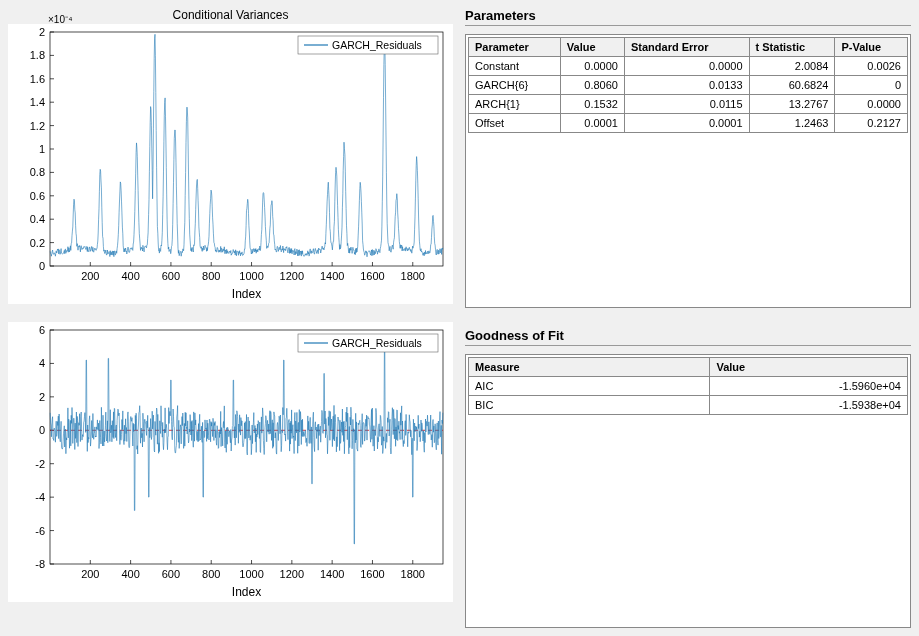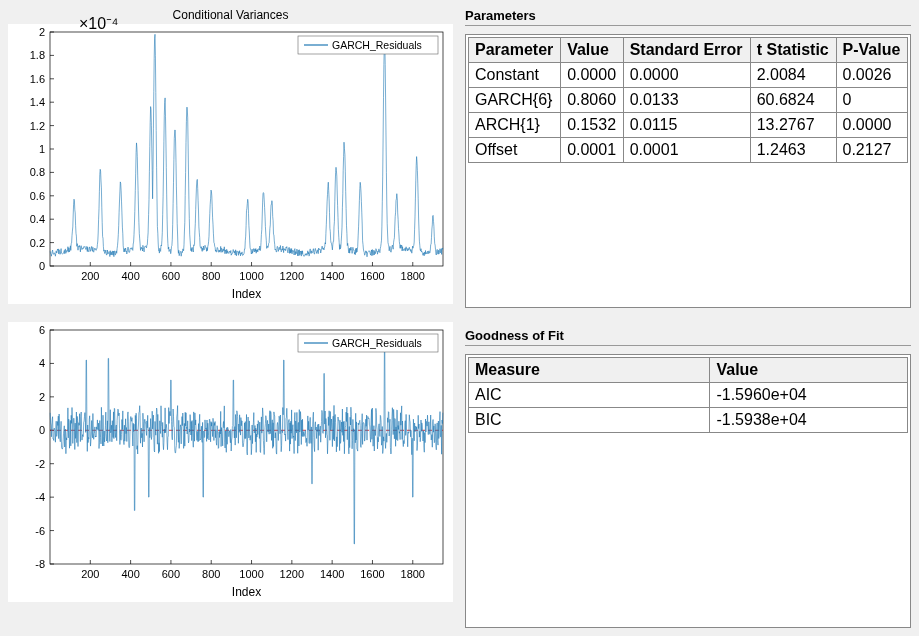--- a/index.html
+++ b/index.html
@@ -39,23 +39,22 @@
     font-weight: normal;
     font-size: 12px;
     margin-bottom: 2px;
   }
   .chart-svg {
     display: block;
     background: #fff;
   }
   .exponent {
     position: absolute;
-    font-size: 16px;
+    font-size: 10px;
     color: #000;
-    margin-left: 31px;
   }
   .panel-title {
     font-weight: bold;
     font-size: 13px;
     margin-bottom: 2px;
     color: #000;
   }
   .panel-hr {
     border: none;
     border-top: 1px solid #999;
@@ -64,32 +63,32 @@
   .table-wrap {
     border: 1px solid #888;
     background: #fff;
     padding: 2px;
     flex: 1;
     overflow: auto;
   }
   table {
     border-collapse: collapse;
     width: 100%;
-    font-size: 16px;
+    font-size: 11px;
   }
   th, td {
     border: 1px solid #888;
     padding: 3px 6px;
     text-align: left;
   }
   th {
     background: #f0f0f0;
     font-weight: bold;
   }
-  td.num { text-align: left; margin-left: 20px; }
+  td.num { text-align: right; margin-left: 20px; }
   .params-panel { height: 300px; display:flex; flex-direction:column; }
   .gof-panel { flex:1; display:flex; flex-direction:column; }
 </style>
 </head>
 <body>
 
 <div class="container">
   <div class="left-col">
 
     <div class="chart-box">

